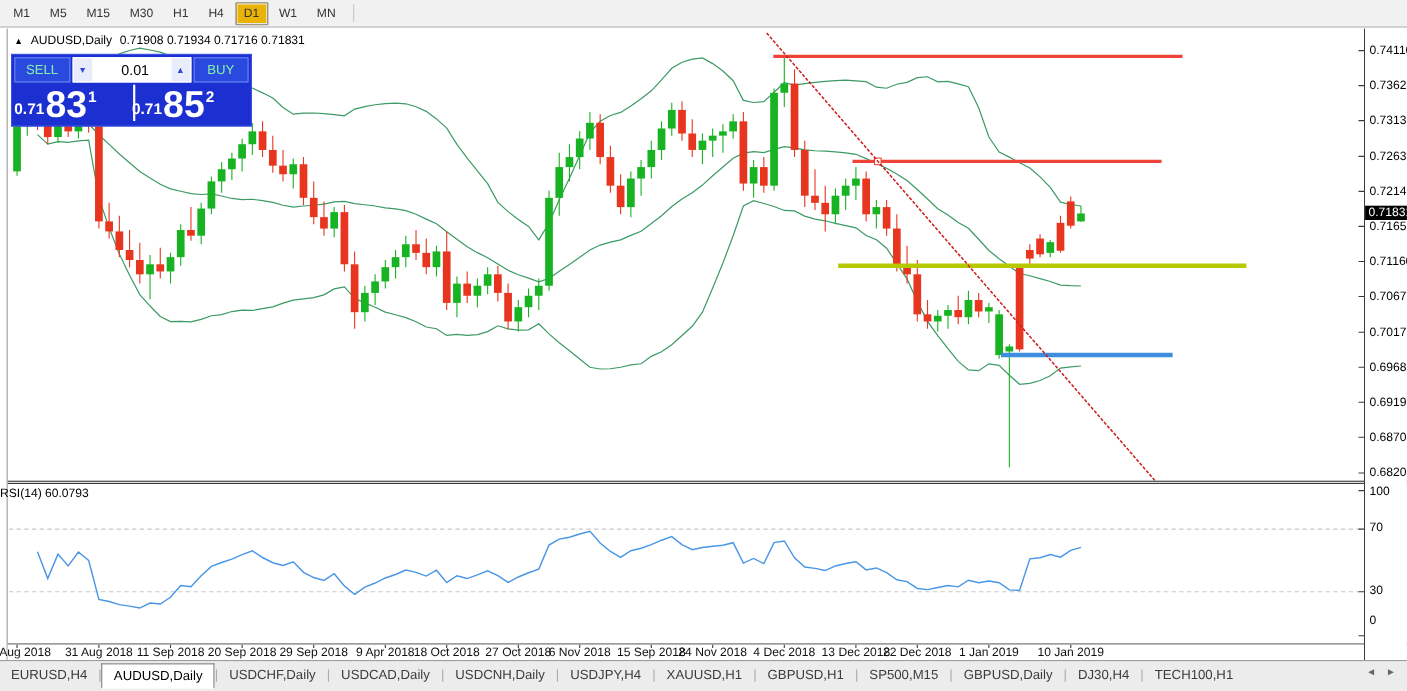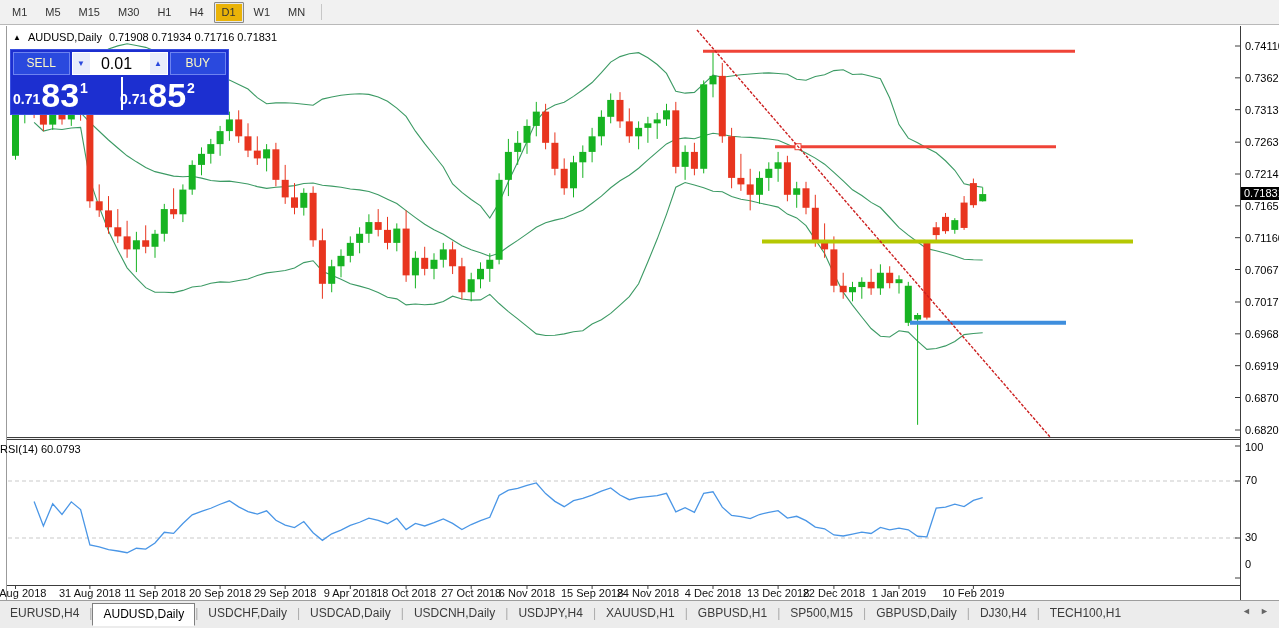--- a/index.html
+++ b/index.html
@@ -33,24 +33,24 @@
   .date-label{position:absolute;top:1px;font-size:11px;color:#111;white-space:nowrap;transform:translateX(-50%);}
   
   #chart-title-row{position:absolute;left:13px;top:31px;display:flex;align-items:center;gap:7px;z-index:5;}
   #collapse-icon{font-size:8px;color:#000;}
   .title-text{font-size:11px;color:#000;}
   
   #trade-panel{position:absolute;left:10px;top:49px;width:219px;height:66px;background:#1c2fd0;z-index:6;
     border:1px solid #3a50e0;box-sizing:border-box;}
   #tp-header{position:absolute;left:2px;top:2px;right:2px;height:23px;display:flex;}
   .tp-btn{width:57px;height:23px;background:#2a49de;border:1px solid #6d83f0;box-sizing:border-box;
-    color:#fef9c3;font-size:12px;text-align:center;line-height:21px;cursor:pointer;}
+    color:#86efac;font-size:12px;text-align:center;line-height:21px;cursor:pointer;}
   #tp-lot-group{flex:1;display:flex;margin:0 2px;background:#fff;border:1px solid #fff;box-sizing:border-box;}
   .tp-spin{width:17px;background:#e9edfb;color:#2a49de;font-size:8px;text-align:center;line-height:21px;cursor:pointer;}
-  #tp-lot{flex:1;border:none;outline:none;font-size:16px;text-align:center;padding-right:8px;color:#000;background:#fff;
+  #tp-lot{flex:1;border:none;outline:none;font-size:13px;text-align:right;padding-right:20px;color:#000;background:#fff;
     font-family:"Liberation Sans",sans-serif;width:50px;}
   .tp-price-half{position:absolute;top:25px;bottom:2px;width:106px;display:flex;align-items:flex-end;justify-content:flex-start;color:#fff;}
   #tp-sell-half{left:2px;}
   #tp-buy-half{right:2px;}
   #tp-divider{position:absolute;left:110px;top:27px;bottom:4px;width:2px;background:#fff;}
   .price-small{font-size:14px;font-weight:bold;margin-bottom:5px;}
   .price-big{font-size:34px;font-weight:bold;line-height:34px;margin:0 1px;}
   .price-sup{font-size:14px;font-weight:bold;margin-bottom:16px;}
   
   #rsi-label{position:absolute;left:0;top:443px;font-size:11px;color:#000;z-index:4;}
@@ -118,21 +118,21 @@
     <div class="date-label" style="left: 343.3px;">9 Apr 2018</div>
     <div class="date-label" style="left: 399.1px;">18 Oct 2018</div>
     <div class="date-label" style="left: 464.2px;">27 Oct 2018</div>
     <div class="date-label" style="left: 520px;">6 Nov 2018</div>
     <div class="date-label" style="left: 585.1px;">15 Sep 2018</div>
     <div class="date-label" style="left: 640.9px;">24 Nov 2018</div>
     <div class="date-label" style="left: 706px;">4 Dec 2018</div>
     <div class="date-label" style="left: 771.1px;">13 Dec 2018</div>
     <div class="date-label" style="left: 826.9px;">22 Dec 2018</div>
     <div class="date-label" style="left: 892px;">1 Jan 2019</div>
-    <div class="date-label" style="left: 966.4px;">10 Feb 2019</div>
+    <div class="date-label" style="left: 966.4px;">10 Jan 2019</div>
   </div>
 
 <div id="chart-title-row">
   <span id="collapse-icon">▲</span>
   <span class="title-text">AUDUSD,Daily</span>
   <span class="title-text">0.71908 0.71934 0.71716 0.71831</span>
 </div>
 
 <div id="trade-panel">
   <div id="tp-header">

